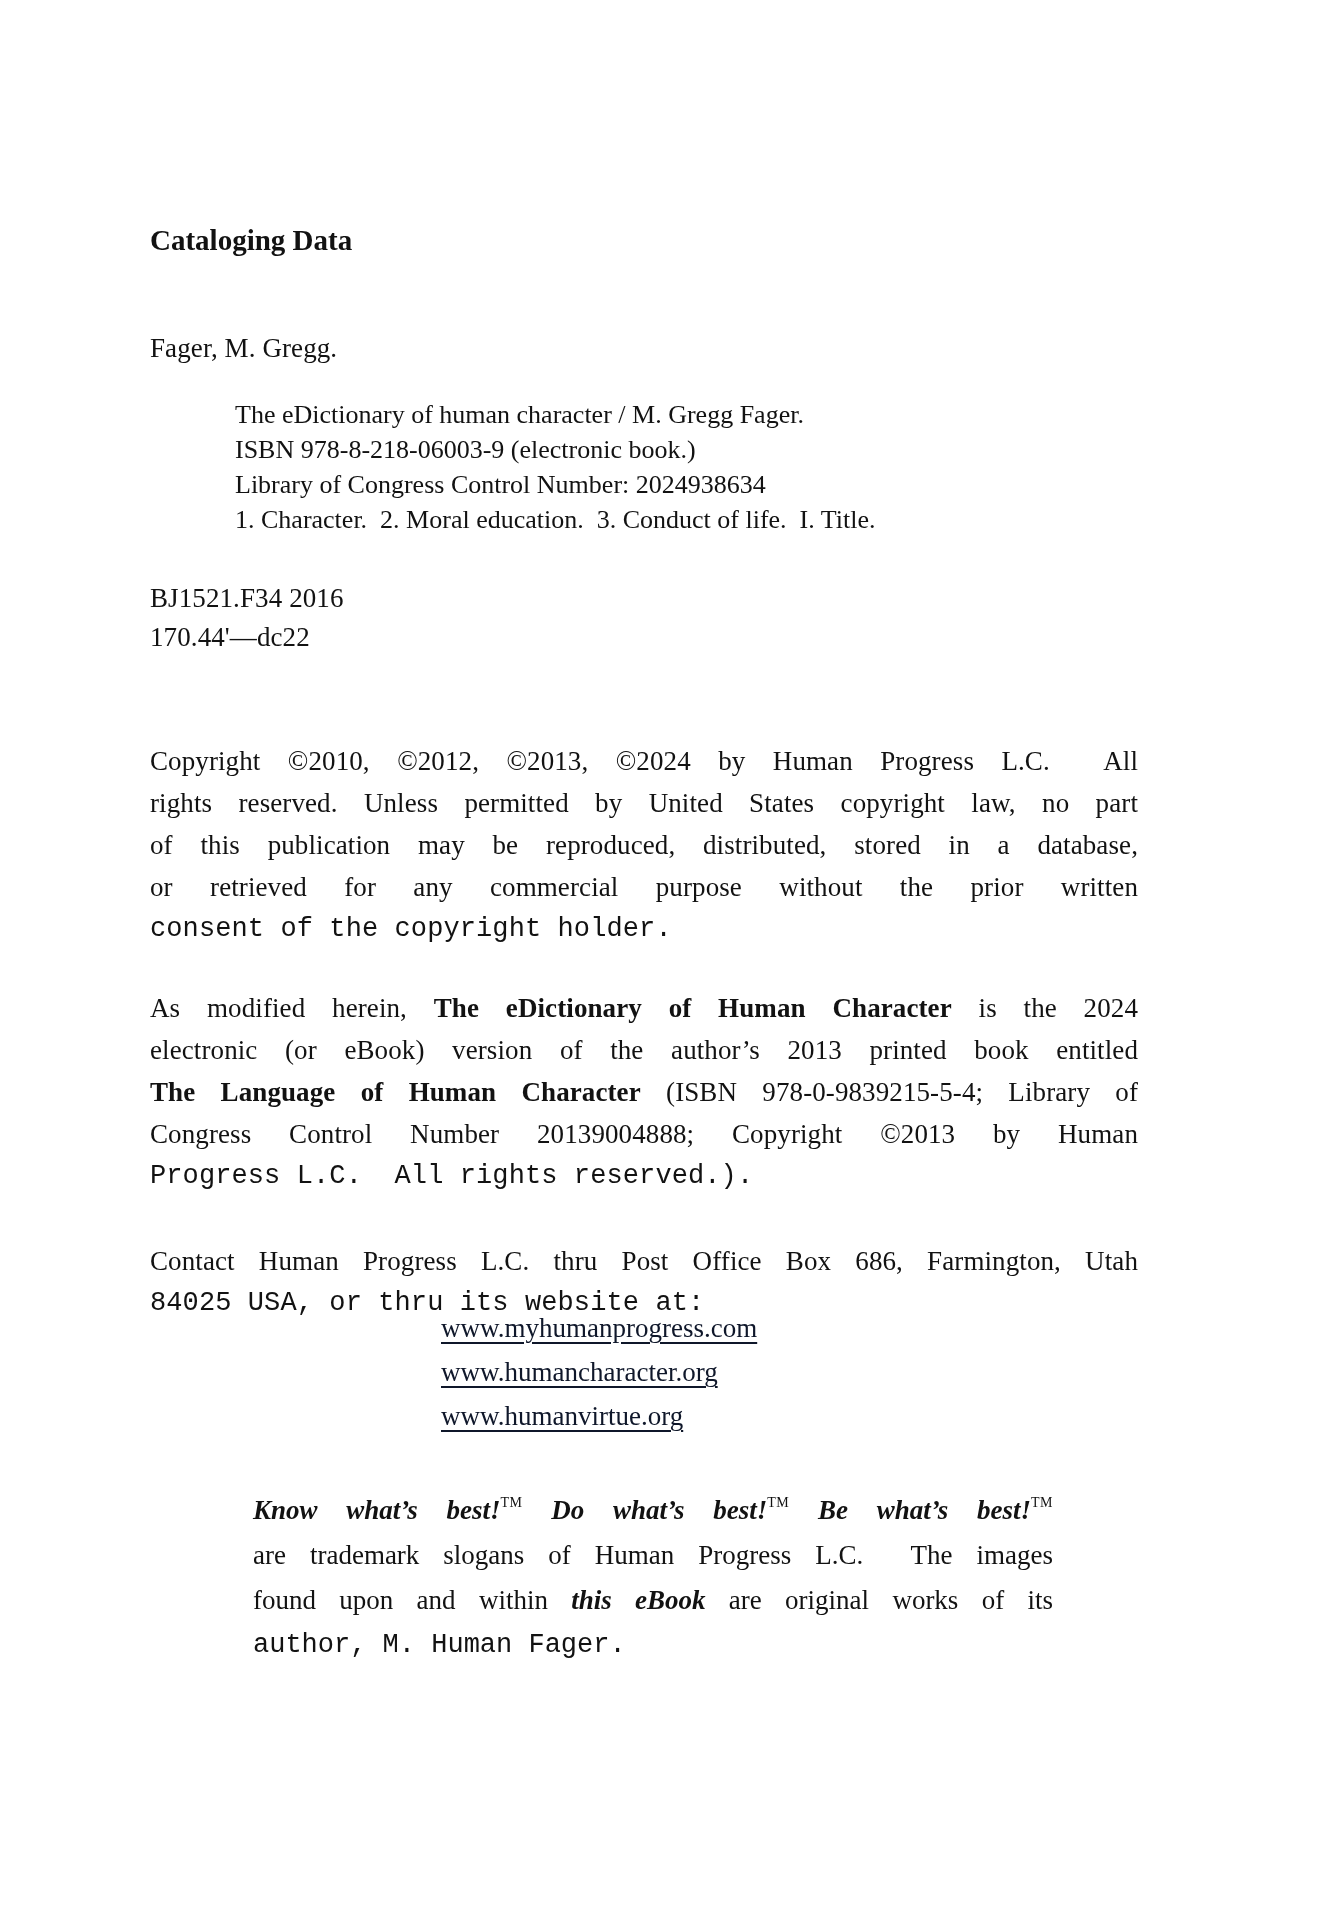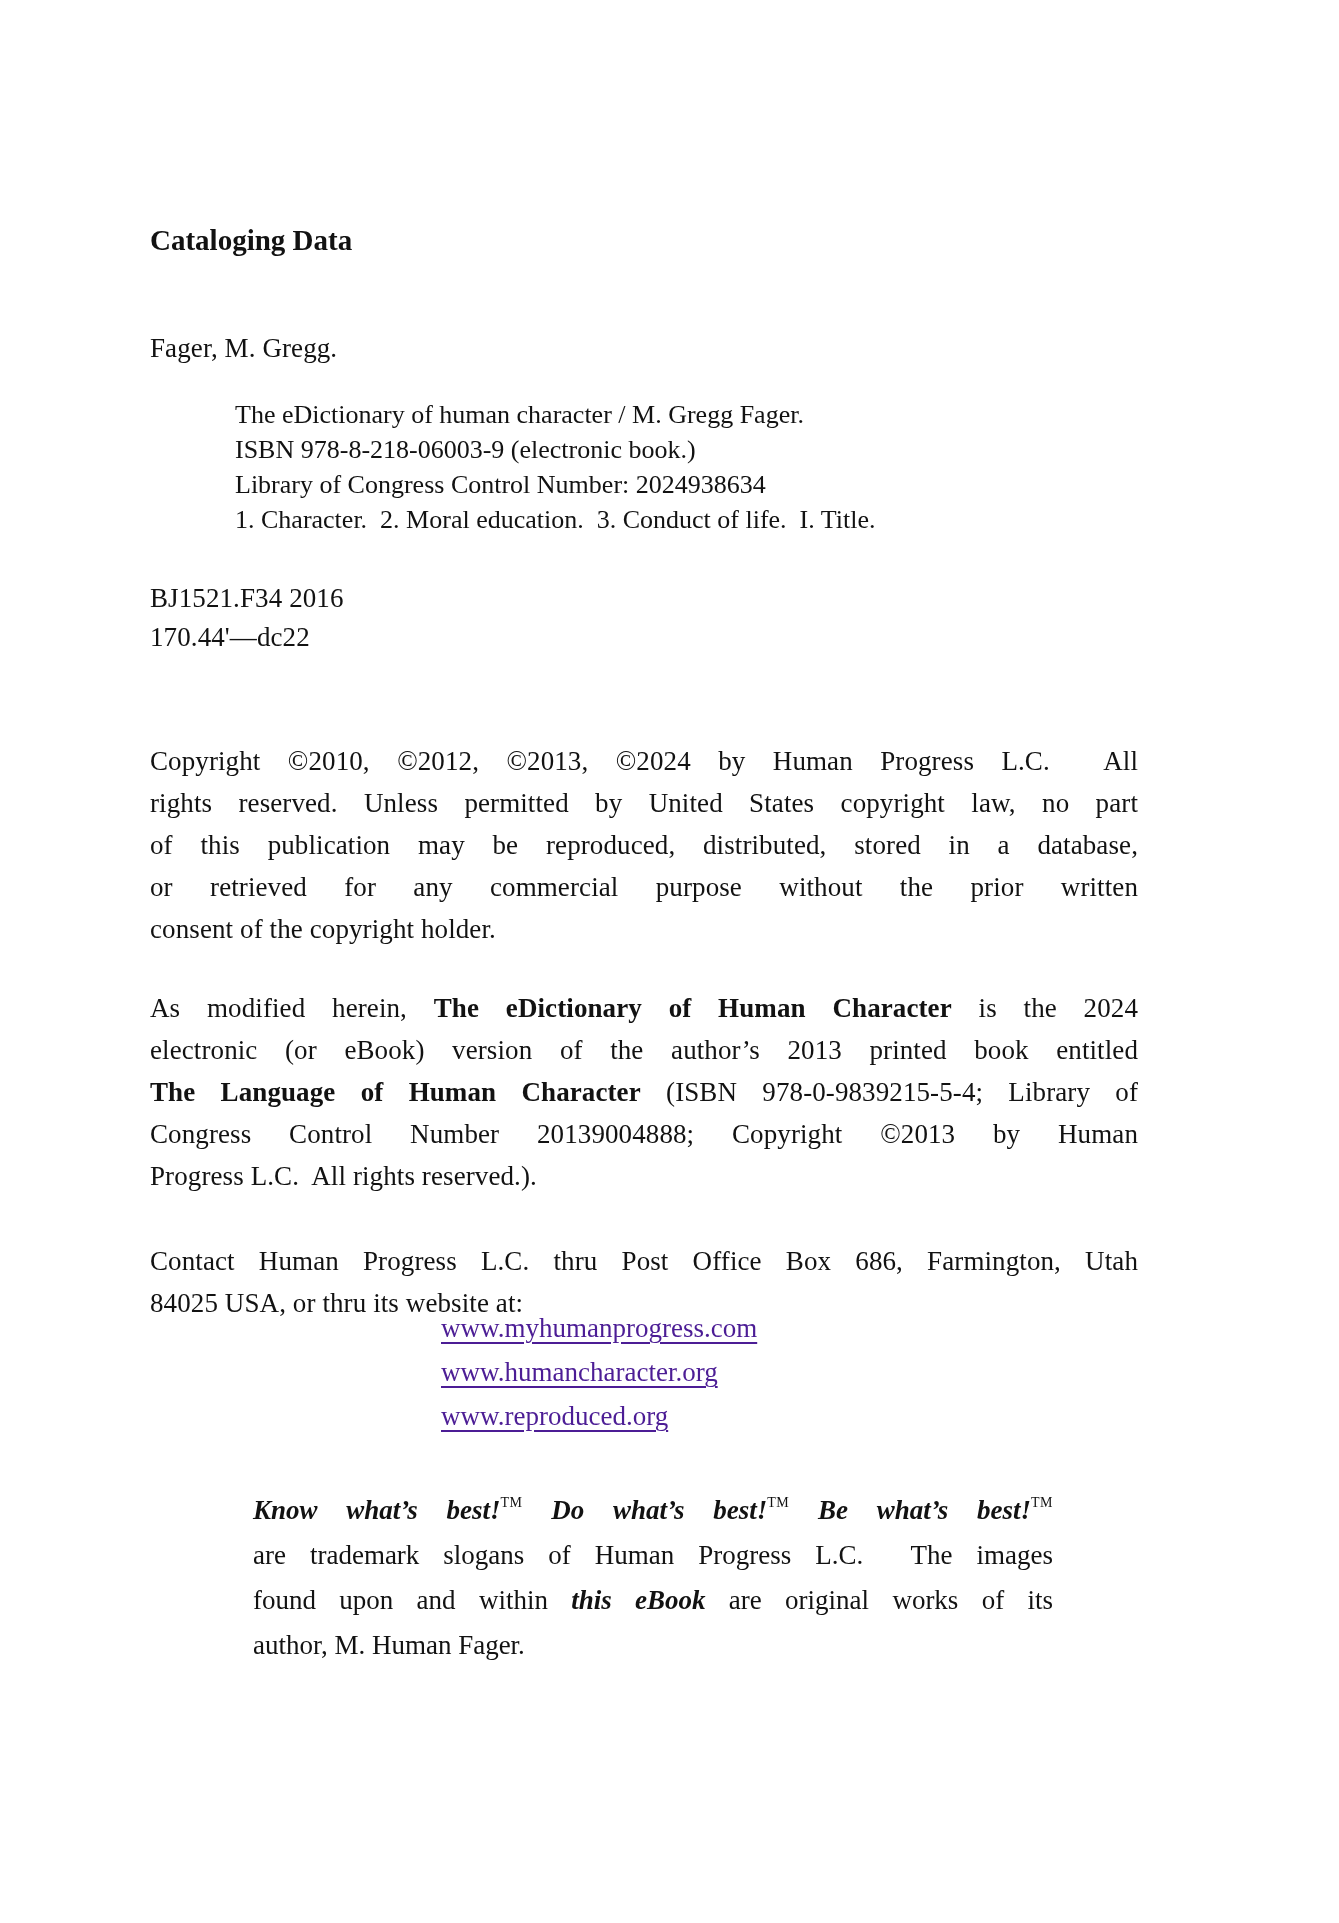--- a/index.html
+++ b/index.html
@@ -37,33 +37,34 @@
     line-height: 35px;
   }
   
   .jp .ln {
     text-align: justify;
     text-align-last: justify;
   }
   .jp .ln.last {
     text-align: justify;
     text-align-last: left;
+    font-family: Liberation Mono, monospace;
   }
   .b  { font-weight: bold; }
   .bi { font-weight: bold; font-style: italic; }
   .sup {
     font-size: 14px;
     line-height: 0;
     position: relative;
     top: -12px;
     letter-spacing: 0.5px;
   }
   .links a {
     display: block;
-    color: #4c1d95;
+    color: #0f172a;
     text-decoration: underline;
     text-decoration-thickness: 2px;
     text-underline-offset: 5px;
     font-size: 27px;
     line-height: 44px;
     cursor: pointer;
   }
   .tm-block {
     font-size: 27px;
     line-height: 45px;
@@ -107,21 +108,21 @@
     </div>
 
   <div class="abs body-text jp" style="left:150px; top:1215px; width:988px;">
       <div class="ln"><span>Contact Human Progress L.C. thru Post Office Box 686, Farmington, Utah</span></div>
       <div class="ln last"><span>84025 USA, or thru its website at:</span></div>
     </div>
 
   <div class="abs links" style="left:441px; top:1306px;">
     <a href="#">www.myhumanprogress.com</a>
     <a href="#">www.humancharacter.org</a>
-    <a href="#">www.reproduced.org</a>
+    <a href="#">www.humanvirtue.org</a>
   </div>
 
   <div class="abs tm-block jp" style="left:253px; top:1488px; width:800px;">
       <div class="ln"><span class="bi">Know what’s best!</span><span class="sup">TM</span><span> </span><span class="bi">Do what’s best!</span><span class="sup">TM</span><span> </span><span class="bi">Be what’s best!</span><span class="sup">TM</span></div>
       <div class="ln"><span>are trademark slogans of Human Progress L.C.&nbsp; The images</span></div>
       <div class="ln"><span>found upon and within </span><span class="bi">this eBook</span><span> are original works of its</span></div>
       <div class="ln last"><span>author, M. Human Fager.</span></div>
     </div>
 
 </div>

